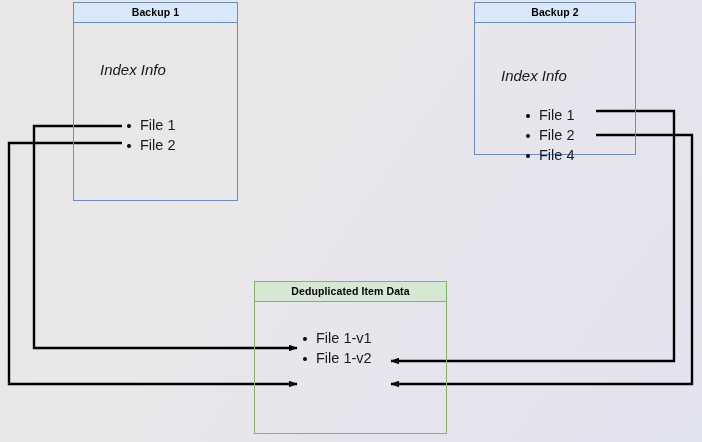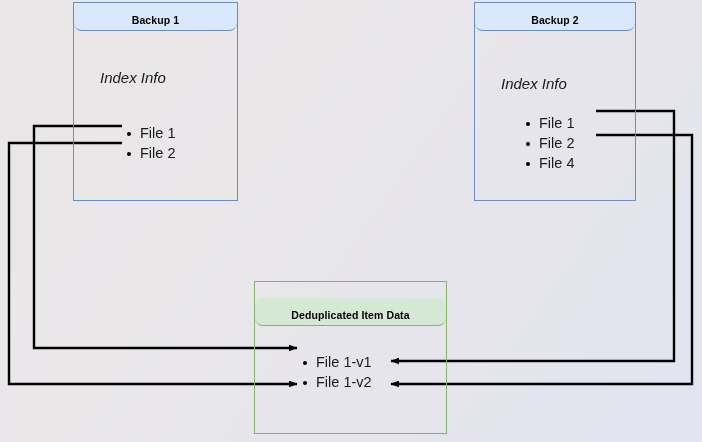--- a/index.html
+++ b/index.html
@@ -30,23 +30,22 @@
     box-sizing: border-box;
   }
   .node-header {
     box-sizing: border-box;
     width: 100%;
     text-align: center;
     font-size: 10.5px;
     font-weight: bold;
     color: #000000;
     letter-spacing: 0.1px;
-    padding: 11px 0 3px 0;
+    padding: 3px 0 3px 0;
     line-height: 13px;
-    border-radius: 8px;
   }
   .node-body {
     box-sizing: border-box;
     width: 100%;
     position: relative;
   }
   .backup-node {
     border: 1.6px solid #6c8ebf;
     background: transparent;
   }
@@ -54,21 +53,20 @@
     background: #dae8fc;
     border-bottom: 1.6px solid #6c8ebf;
   }
   .dedup-node {
     border: 1.6px solid #82b366;
     background: transparent;
   }
   .dedup-node .node-header {
     background: #d5e8d4;
     border-bottom: 1.6px solid #82b366;
-    margin-top: 16px;
   }
   .index-label {
     position: absolute;
     font-size: 15px;
     color: #1a1a1a;
     white-space: nowrap;
     font-style: italic;
   }
   .file-list {
     position: absolute;
@@ -123,21 +121,21 @@
     <div class="node-header">Backup 1</div>
     <div class="node-body" style="height:178px;">
       <div class="index-label" style="left:26px; top:38px;">Index Info</div>
       <ul class="file-list" style="left:53px; top:92px;">
         <li>File 1</li>
         <li>File 2</li>
       </ul>
     </div>
   </div>
 
-  <div class="node backup-node" style="left:474px; top:2px; width:162px; height:199px;">
+  <div class="node backup-node" style="left:474px; top:2px; width:162px; height:153px;">
     <div class="node-header">Backup 2</div>
     <div class="node-body" style="height:178px;">
       <div class="index-label" style="left:26px; top:44px;">Index Info</div>
       <ul class="file-list" style="left:51px; top:82px;">
         <li>File 1</li>
         <li>File 2</li>
         <li>File 4</li>
       </ul>
     </div>
   </div>

